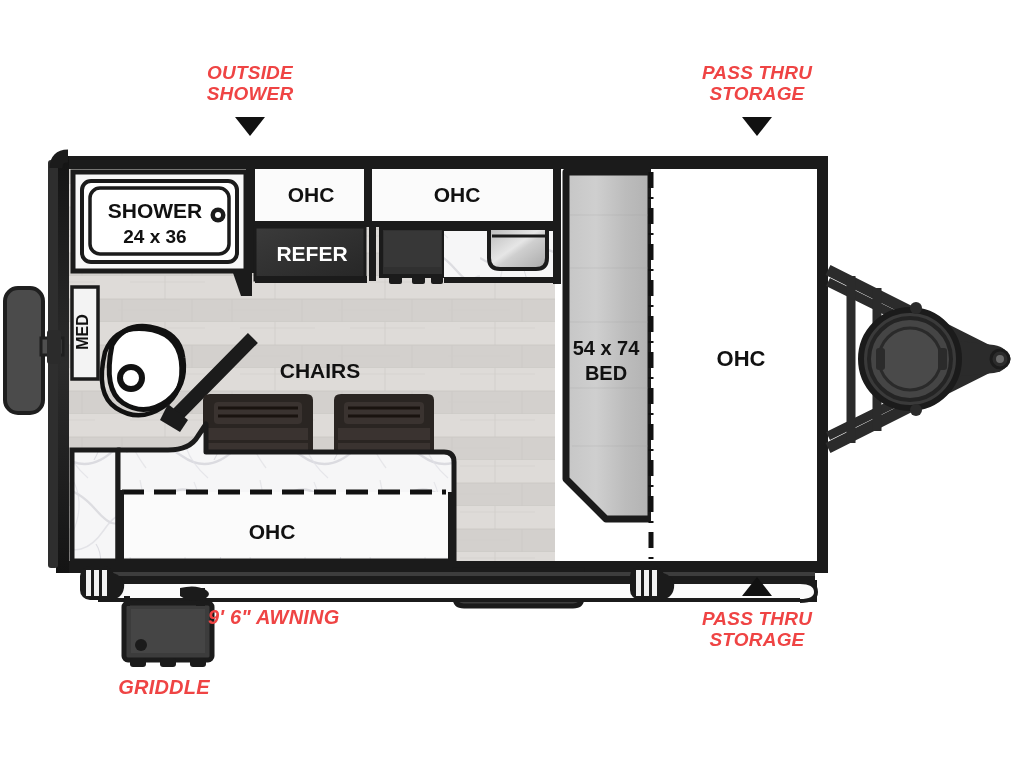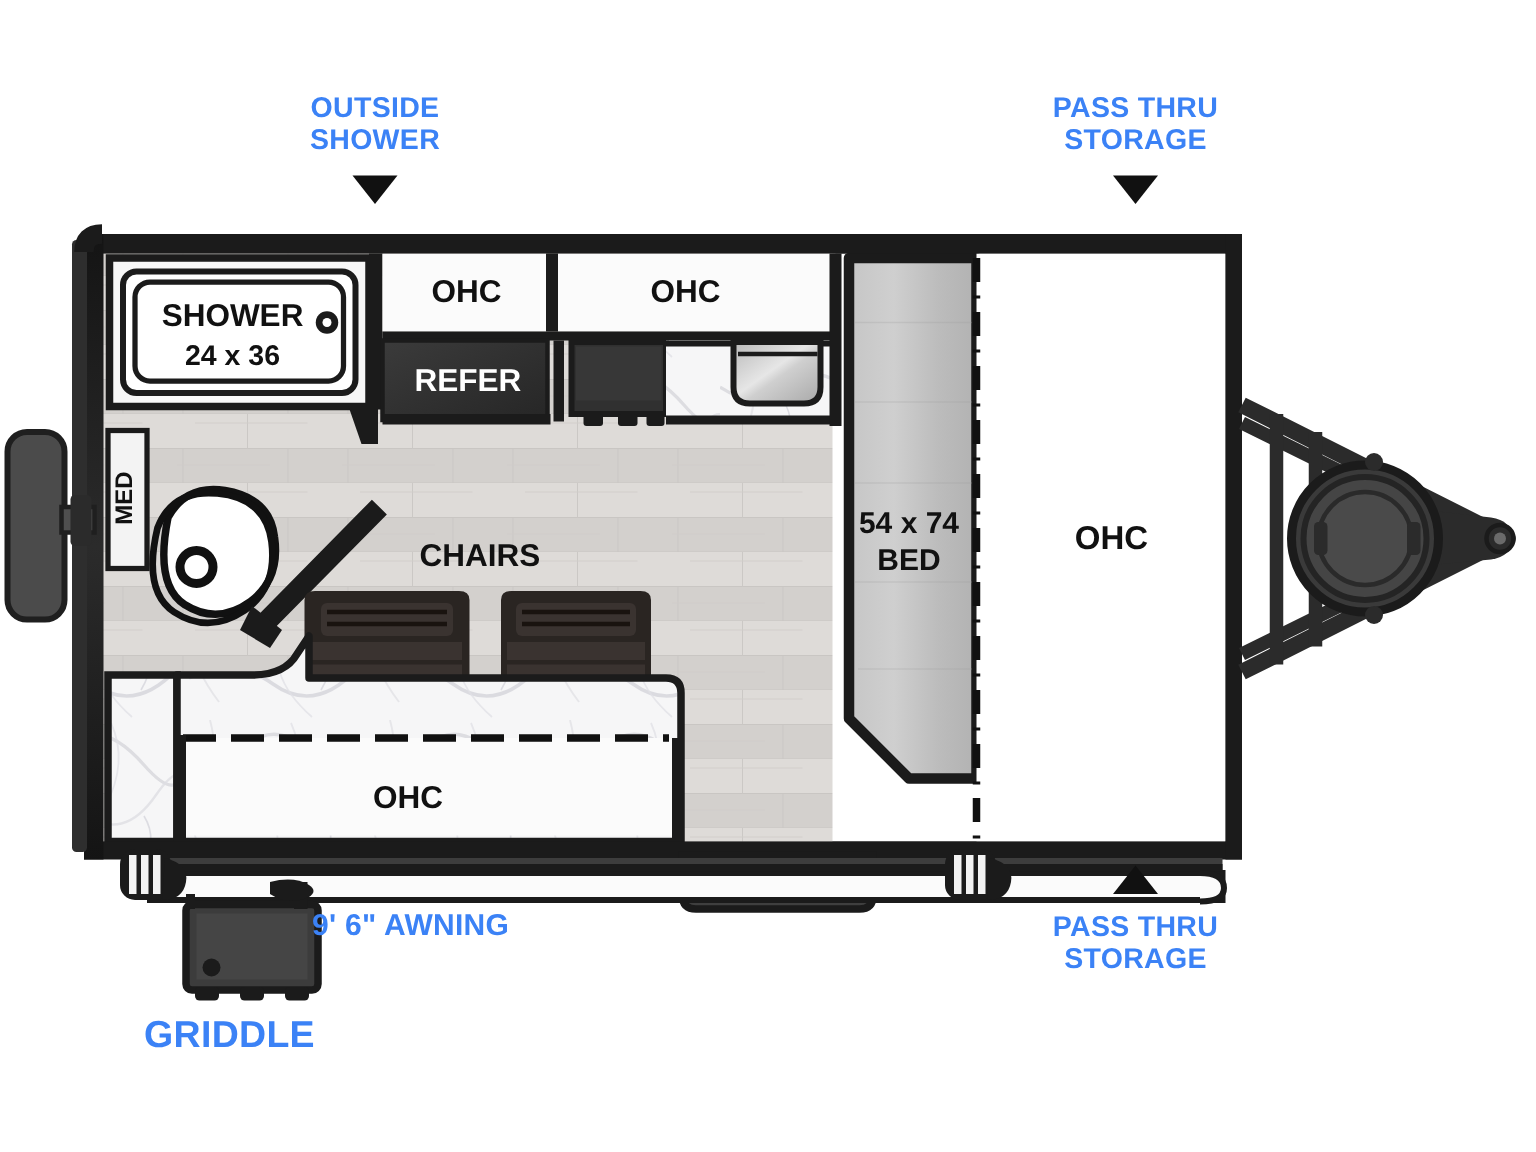--- a/index.html
+++ b/index.html
@@ -11,26 +11,27 @@
     overflow: hidden;
   }
   #stage {
     position: relative;
     width: 1024px; height: 768px;
     background: #ffffff;
   }
   .lbl {
     position: absolute;
     font-weight: 700;
-    color: #3b82f6;
+    color: #ef4444;
     text-align: center;
     letter-spacing: 0.2px;
     line-height: 1.12;
     white-space: pre-line;
     user-select: none;
+    font-style: italic;
   }
   .tri-down, .tri-up {
     position: absolute;
     width: 0; height: 0;
   }
   .tri-down {
     border-left: 15px solid transparent;
     border-right: 15px solid transparent;
     border-top: 19px solid #111111;
   }
@@ -361,15 +362,15 @@
   <div class="lbl" style="left:657px; top:62px; width:200px; font-size:19px;">PASS THRU
 STORAGE</div>
   <div class="tri-down" style="left:742px; top:117px;"></div>
 
   <div class="tri-up" style="left:742px; top:577px;"></div>
   <div class="lbl" style="left:657px; top:608px; width:200px; font-size:19px;">PASS THRU
 STORAGE</div>
 
   <div class="lbl" style="left:208px; top:606px; width:200px; font-size:20px; text-align:left;">9' 6" AWNING</div>
 
-  <div class="lbl" style="left:53px; top:676px; width:200px; font-size:25px;">GRIDDLE</div>
+  <div class="lbl" style="left:64px; top:676px; width:200px; font-size:20px;">GRIDDLE</div>
 
 </div>
 
 </body></html>

